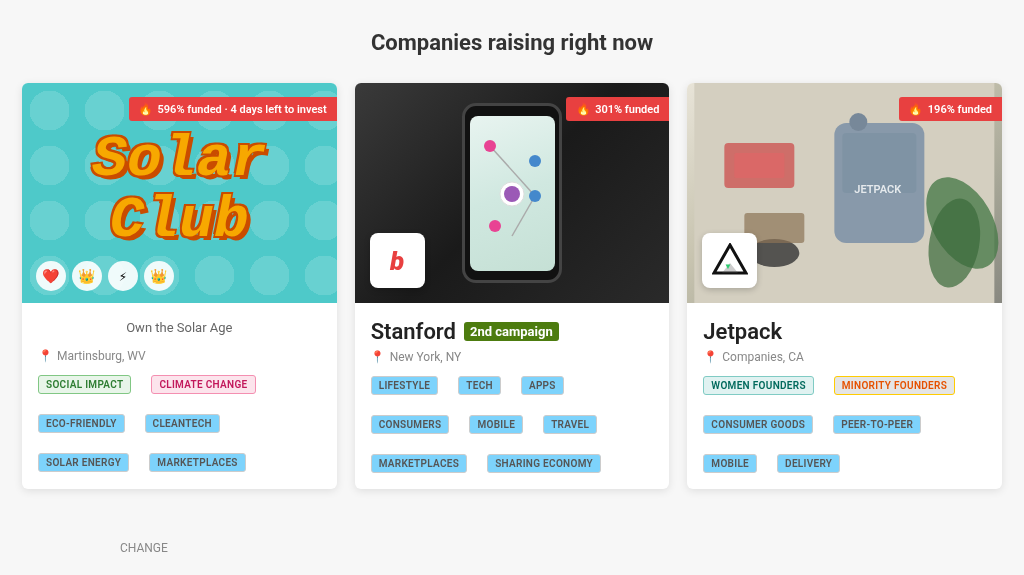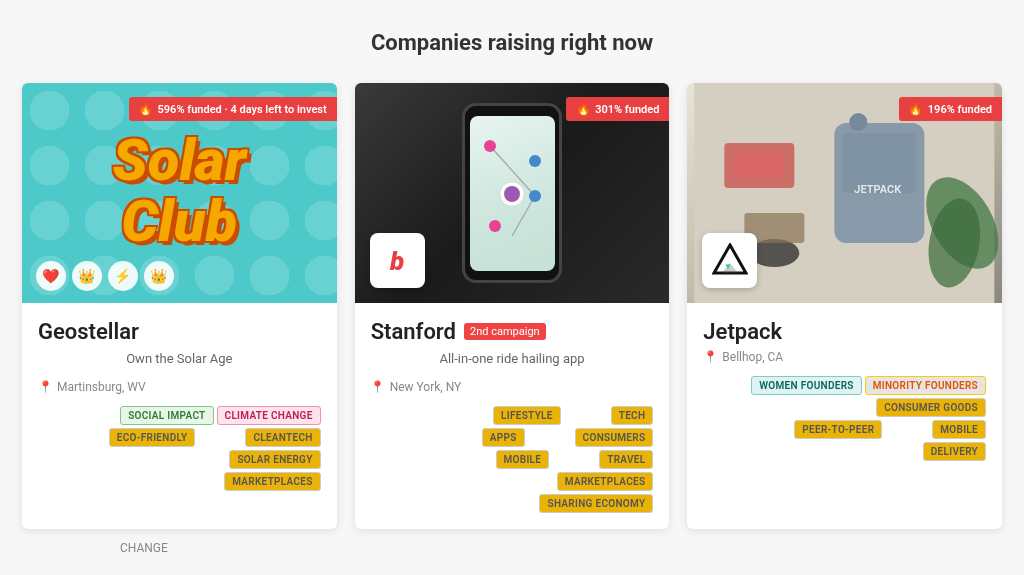--- a/index.html
+++ b/index.html
@@ -37,20 +37,21 @@
       height: 220px;
       overflow: hidden;
     }
     
     .geostellar-bg {
       background: #4ec9c9;
       width: 100%;
       height: 100%;
       position: relative;
       overflow: hidden;
+      font-family: Liberation Mono, monospace;
     }
     .geostellar-circles {
       position: absolute;
       inset: 0;
       background-image: radial-gradient(circle, rgba(255,255,255,0.15) 20px, transparent 20px);
       background-size: 55px 55px;
     }
     .geostellar-logo-text {
       position: absolute;
       top: 50%;
@@ -180,24 +181,24 @@
     .card-company-name {
       font-size: 22px;
       font-weight: 600;
       color: #222;
       margin-bottom: 6px;
       display: flex;
       align-items: center;
       gap: 8px;
     }
     .campaign-badge {
-      background: #ef4444;
+      background: #4d7c0f;
       color: white;
-      font-size: 11px;
-      font-weight: 400;
+      font-size: 13px;
+      font-weight: 700;
       padding: 2px 6px;
       border-radius: 3px;
       text-transform: lowercase;
     }
     .card-tagline {
       font-size: 13px;
       color: #666;
       margin-bottom: 12px;
       line-height: 1.4;
       text-align: center;
@@ -210,38 +211,37 @@
       align-items: center;
       gap: 4px;
     }
     .location-pin {
       color: #aaa;
       font-size: 12px;
     }
     .tags-container {
       display: flex;
       flex-wrap: wrap;
-      gap: 3px;
-      justify-content: flex-end;
+      gap: 20px;
     }
     .tag {
       font-size: 10px;
       font-weight: 600;
       padding: 3px 7px;
       border-radius: 3px;
       border: 1px solid #ccc;
       color: #555;
       text-transform: uppercase;
       letter-spacing: 0.3px;
     }
     .tag.green { background: #e8f5e9; border-color: #81c784; color: #2e7d32; }
     .tag.pink { background: #fce4ec; border-color: #f48fb1; color: #c2185b; }
     .tag.teal { background: #e0f2f1; border-color: #80cbc4; color: #00695c; }
     .tag.orange { background: #e5e5e5; border-color: #ffcc02; color: #e65100; }
-    .tag.default { background: #eab308; border-color: #ccc; color: #555; margin-left: 47px; }
+    .tag.default { background: #7dd3fc; border-color: #ccc; color: #555; }
     
     .change-link {
       position: fixed;
       bottom: 20px;
       left: 120px;
       font-size: 12px;
       color: #888;
       cursor: pointer;
     }
   </style>
@@ -263,23 +263,20 @@
           <div class="geo-icon">⚡</div>
           <div class="geo-icon">👑</div>
         </div>
       </div>
       <div class="funding-badge">
         <span class="flame">🔥</span>
         <span>596% funded · 4 days left to invest</span>
       </div>
     </div>
     <div class="card-body">
-      <div class="card-company-name">
-        <span>Geostellar</span>
-      </div>
       <div class="card-tagline">Own the Solar Age</div>
       <div class="card-location">
         <span class="location-pin">📍</span>
         <span>Martinsburg, WV</span>
       </div>
       <div class="tags-container">
         <span class="tag green">SOCIAL IMPACT</span>
         <span class="tag pink">CLIMATE CHANGE</span>
         <span class="tag default">ECO-FRIENDLY</span>
         <span class="tag default">CLEANTECH</span>
@@ -313,21 +310,20 @@
       <div class="funding-badge">
         <span class="flame">🔥</span>
         <span>301% funded</span>
       </div>
     </div>
     <div class="card-body">
       <div class="card-company-name">
         <span>Stanford</span>
         <span class="campaign-badge">2nd campaign</span>
       </div>
-      <div class="card-tagline">All-in-one ride hailing app</div>
       <div class="card-location">
         <span class="location-pin">📍</span>
         <span>New York, NY</span>
       </div>
       <div class="tags-container">
         <span class="tag default">LIFESTYLE</span>
         <span class="tag default">TECH</span>
         <span class="tag default">APPS</span>
         <span class="tag default">CONSUMERS</span>
         <span class="tag default">MOBILE</span>
@@ -374,21 +370,21 @@
         <span class="flame">🔥</span>
         <span>196% funded</span>
       </div>
     </div>
     <div class="card-body">
       <div class="card-company-name">
         <span>Jetpack</span>
       </div>
       <div class="card-location">
         <span class="location-pin">📍</span>
-        <span>Bellhop, CA</span>
+        <span>Companies, CA</span>
       </div>
       <div class="tags-container">
         <span class="tag teal">WOMEN FOUNDERS</span>
         <span class="tag orange">MINORITY FOUNDERS</span>
         <span class="tag default">CONSUMER GOODS</span>
         <span class="tag default">PEER-TO-PEER</span>
         <span class="tag default">MOBILE</span>
         <span class="tag default">DELIVERY</span>
       </div>
     </div>

